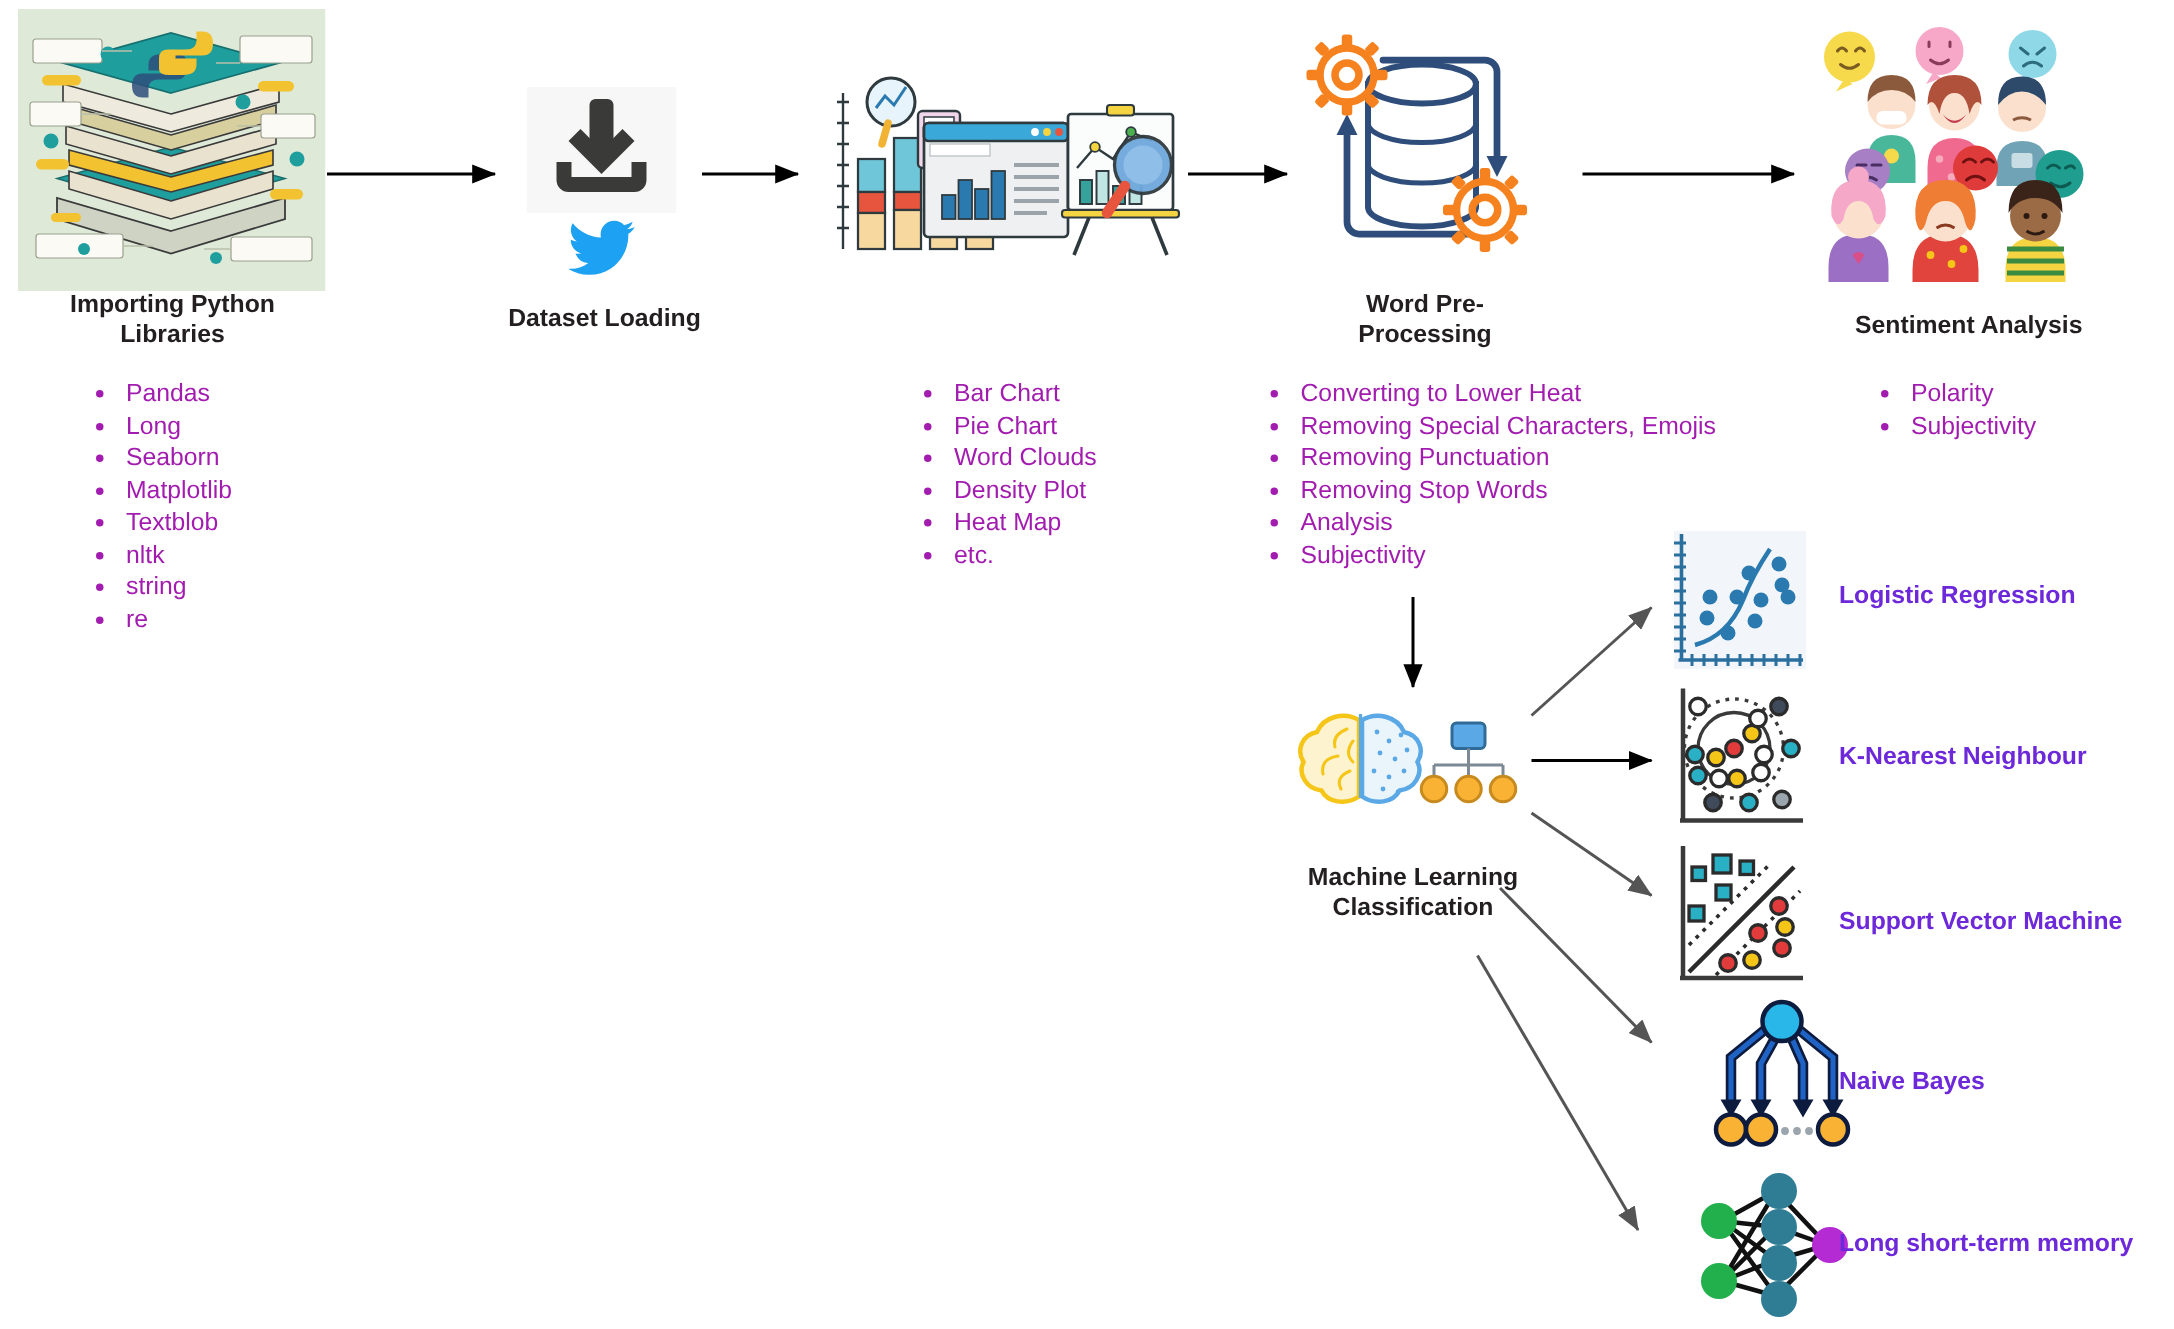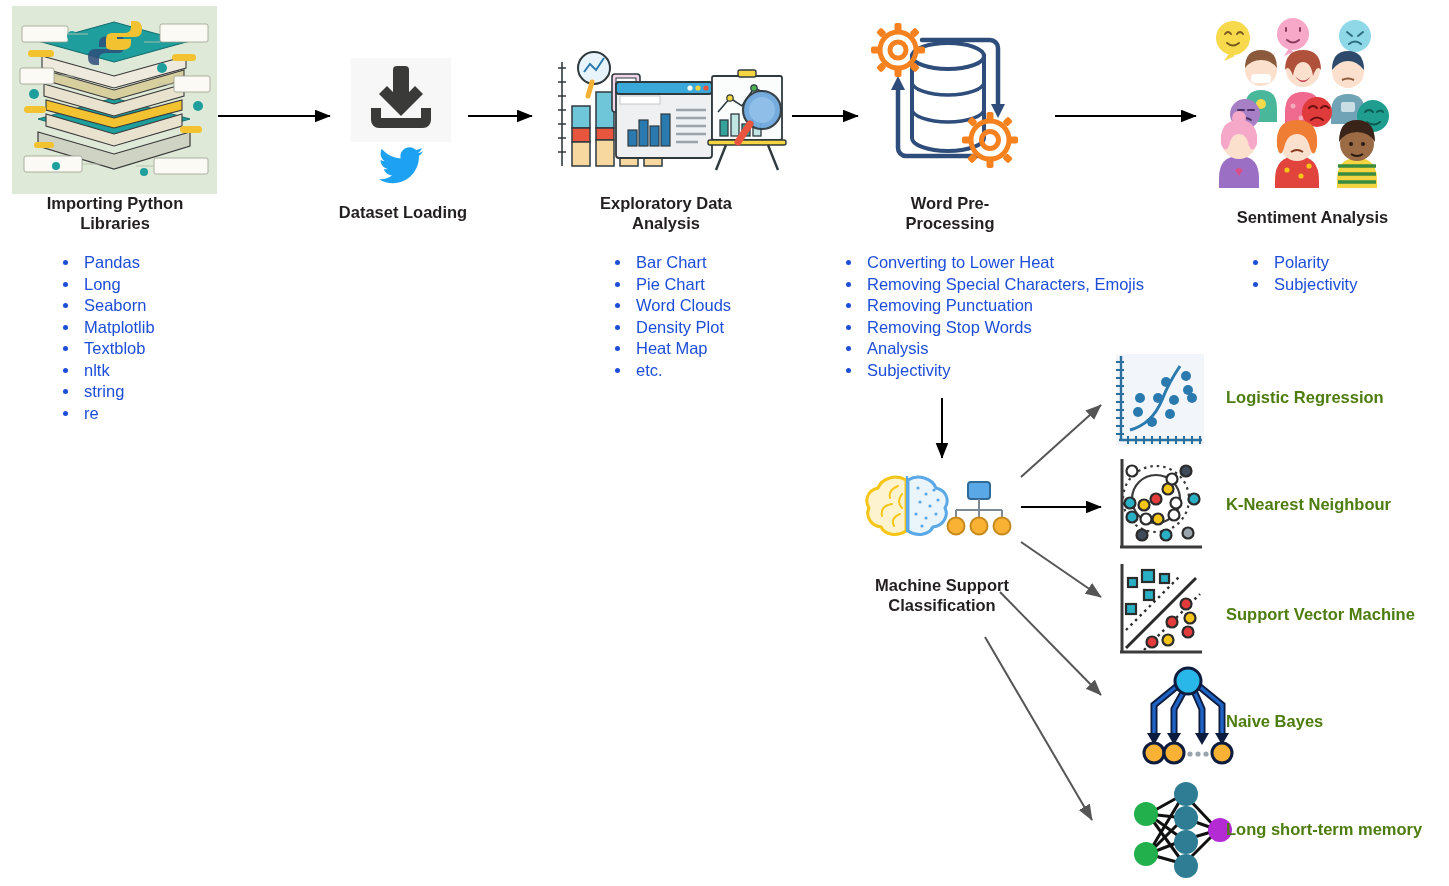--- a/index.html
+++ b/index.html
@@ -25,28 +25,28 @@
     text-align:center;
     color:#231f20;
   }
   .bullets{
     position:absolute;
     margin:0;
     padding:0 0 0 20px;
     list-style:disc;
     font-size:16.5px;
     line-height:21.5px;
-    color:#1d4ed8;
+    color:#a21caf;
   }
   .bullets li{padding-left:4px;}
   .algo-label{
     position:absolute;
     font-size:16.5px;
     font-weight:bold;
-    color:#4d7c0f;
+    color:#6d28d9;
     white-space:nowrap;
   }
   .icon-box{position:absolute;}
   .icon-box svg{display:block;width:100%;height:100%;}
   svg.arrow-layer{position:absolute;left:0;top:0;width:1449px;height:886px;overflow:visible;}
 </style>
 </head>
 <body>
 
 <div id="canvas">
@@ -232,23 +232,20 @@
         <path d="M186,97 L176,122 M228,97 L238,122" stroke="#2f3a3f" stroke-width="2.4"></path>
       </g>
 
       <g>
         <circle cx="222" cy="62" r="19" fill="#6fa8dc" stroke="#2f3a3f" stroke-width="2.2" opacity="0.95"></circle>
         <circle cx="222" cy="62" r="13" fill="#8fbfe8"></circle>
         <path d="M210,76 L198,94" stroke="#e8553e" stroke-width="7" stroke-linecap="round"></path>
       </g>
     </svg>
   </div>
-  <div class="stage-title" style="left:586px;top:193px;width:160px;">
-    <span>Exploratory Data Analysis</span>
-  </div>
   <ul class="bullets" style="left:612px;top:252px;">
     <li>Bar Chart</li>
     <li>Pie Chart</li>
     <li>Word Clouds</li>
     <li>Density Plot</li>
     <li>Heat Map</li>
     <li>etc.</li>
   </ul>
 
   <div class="icon-box" style="left:862px;top:14px;width:176px;height:166px;">
@@ -461,21 +458,21 @@
         </g>
         <g fill="#f9b233" stroke="#c78a1e" stroke-width="2">
           <circle cx="94" cy="56" r="8.5"></circle>
           <circle cx="117" cy="56" r="8.5"></circle>
           <circle cx="140" cy="56" r="8.5"></circle>
         </g>
       </g>
     </svg>
   </div>
   <div class="stage-title" style="left:862px;top:575px;width:160px;">
-    <span>Machine Support</span><br>
+    <span>Machine Learning</span><br>
     <span>Classification</span>
   </div>
 
   <div class="icon-box" style="left:1110px;top:352px;width:96px;height:98px;">
     <svg viewBox="0 0 96 98">
       <rect x="6" y="2" width="88" height="92" fill="#f2f6fa"></rect>
       <g stroke="#2a6f9e" stroke-width="2.4" fill="none">
         <path d="M11,4 V88"></path>
           <path d="M9,88 H92"></path>
       </g>

